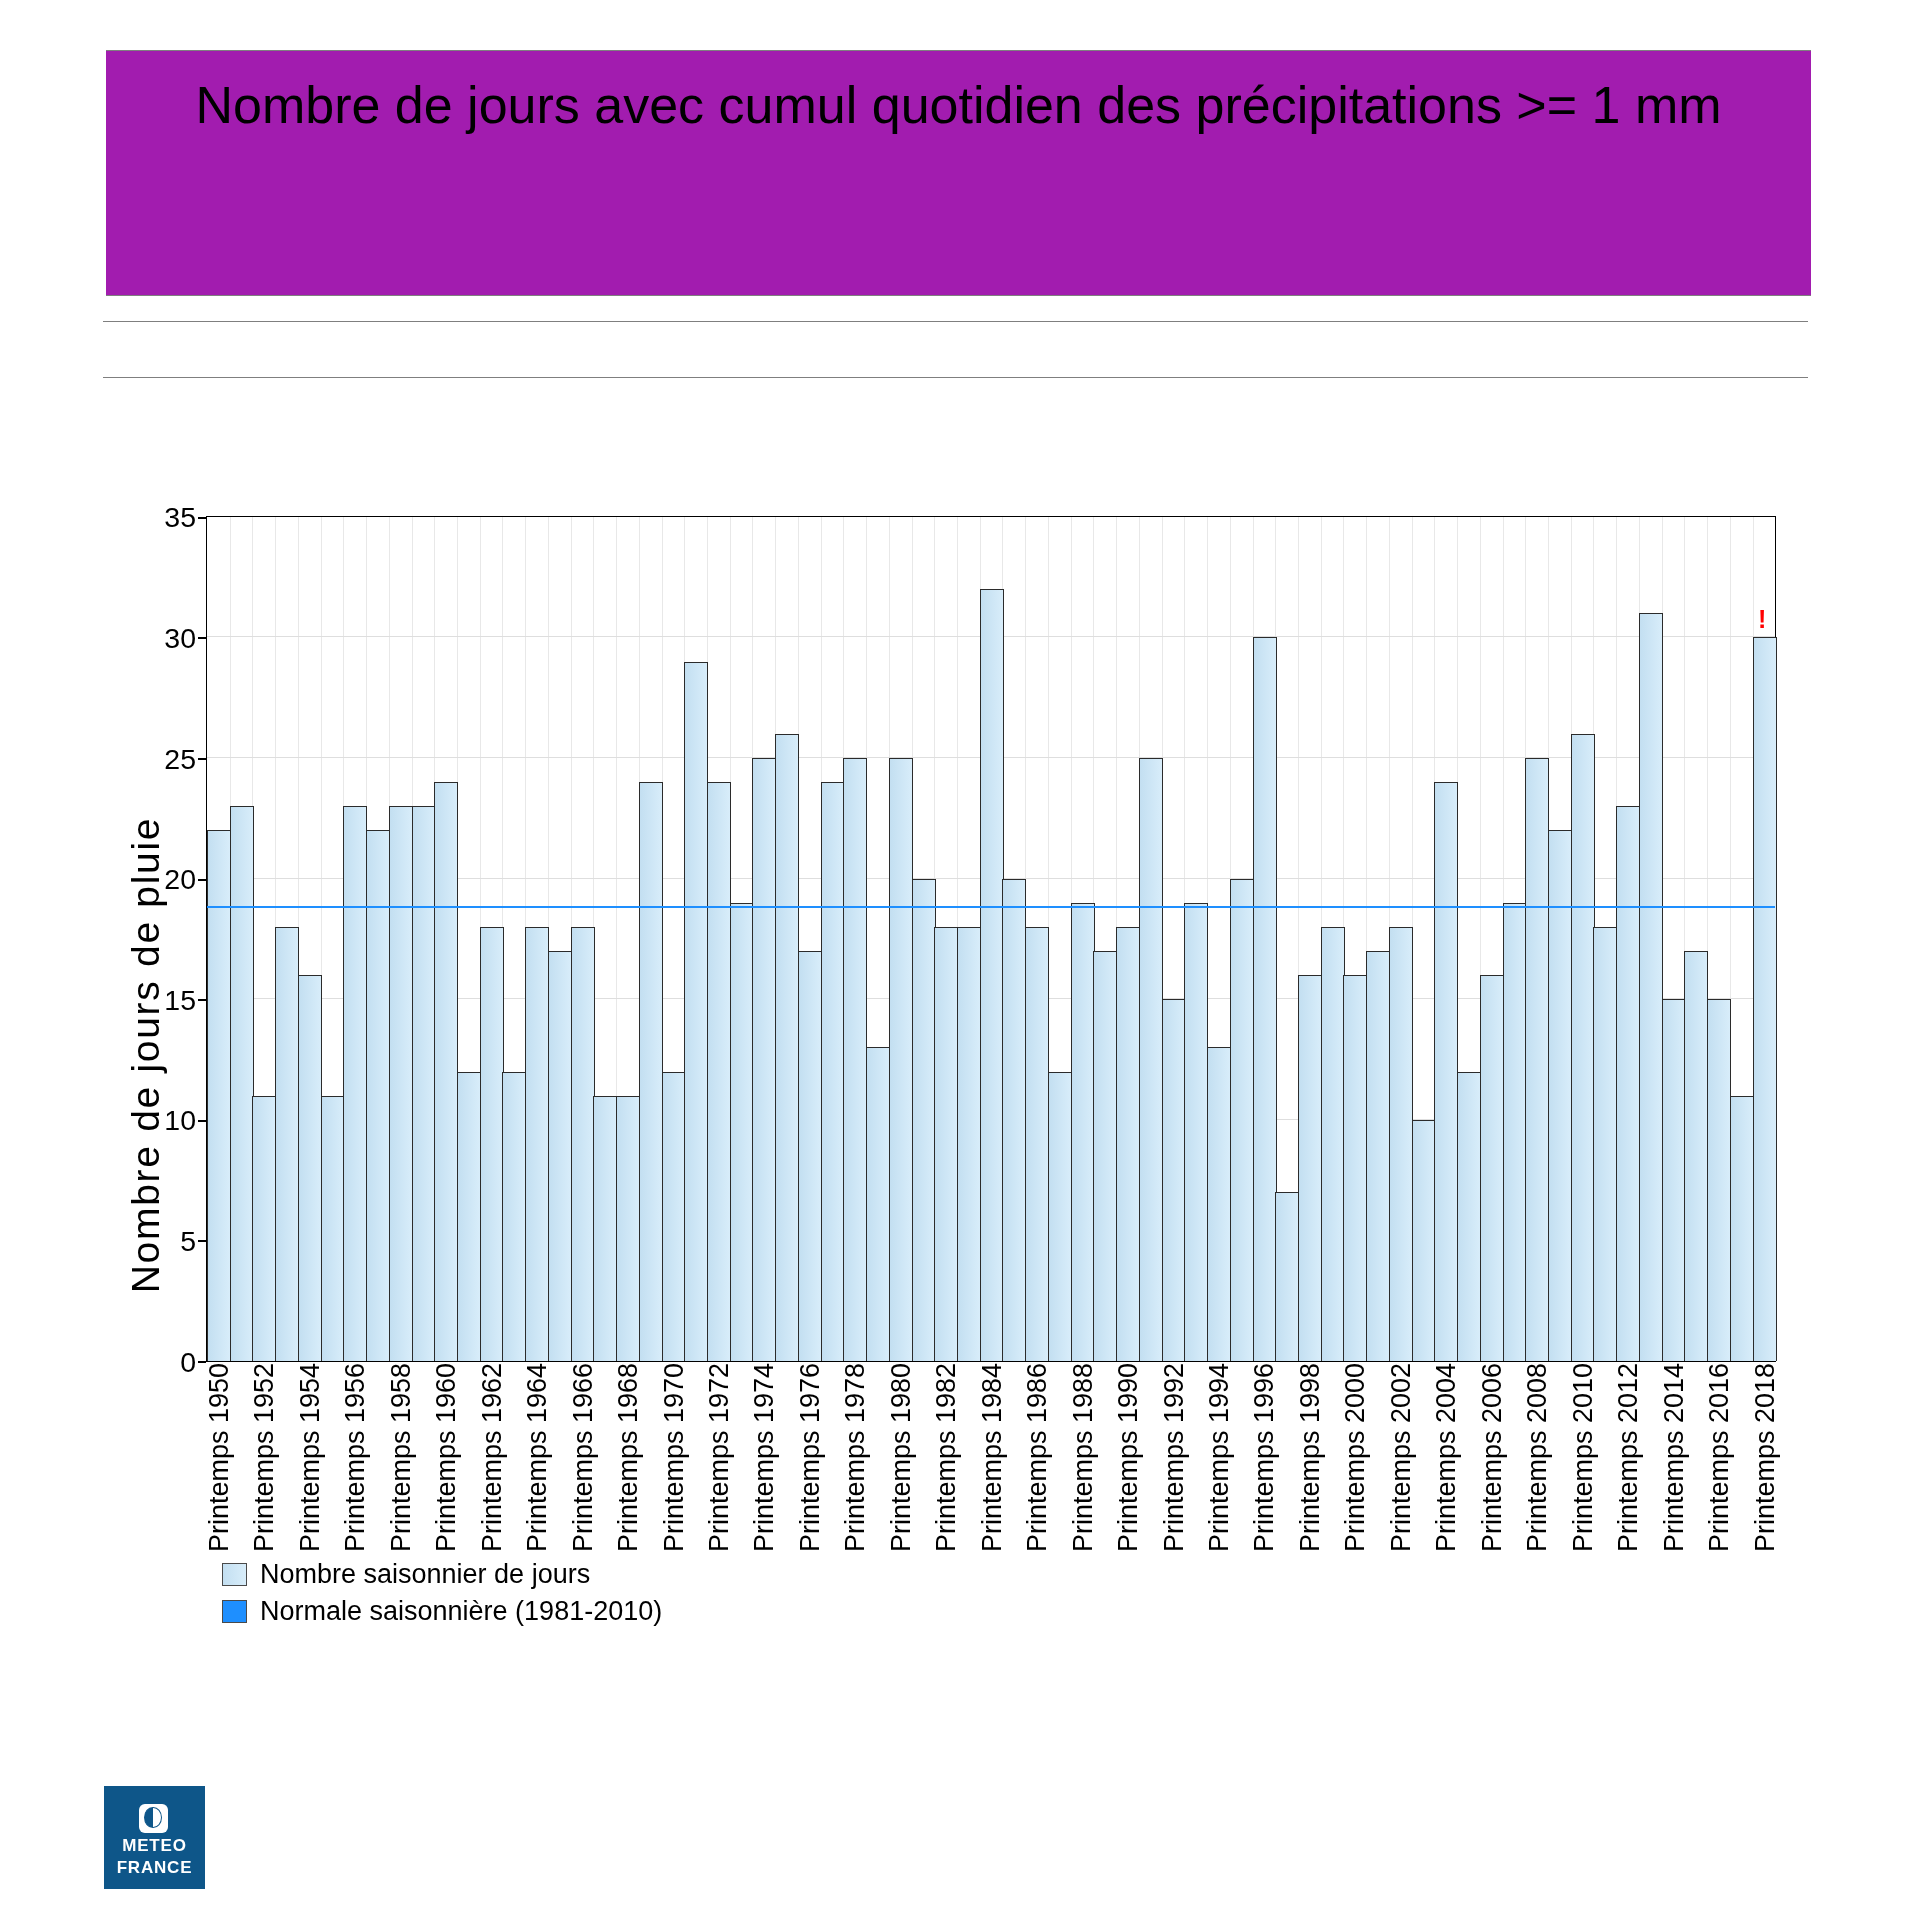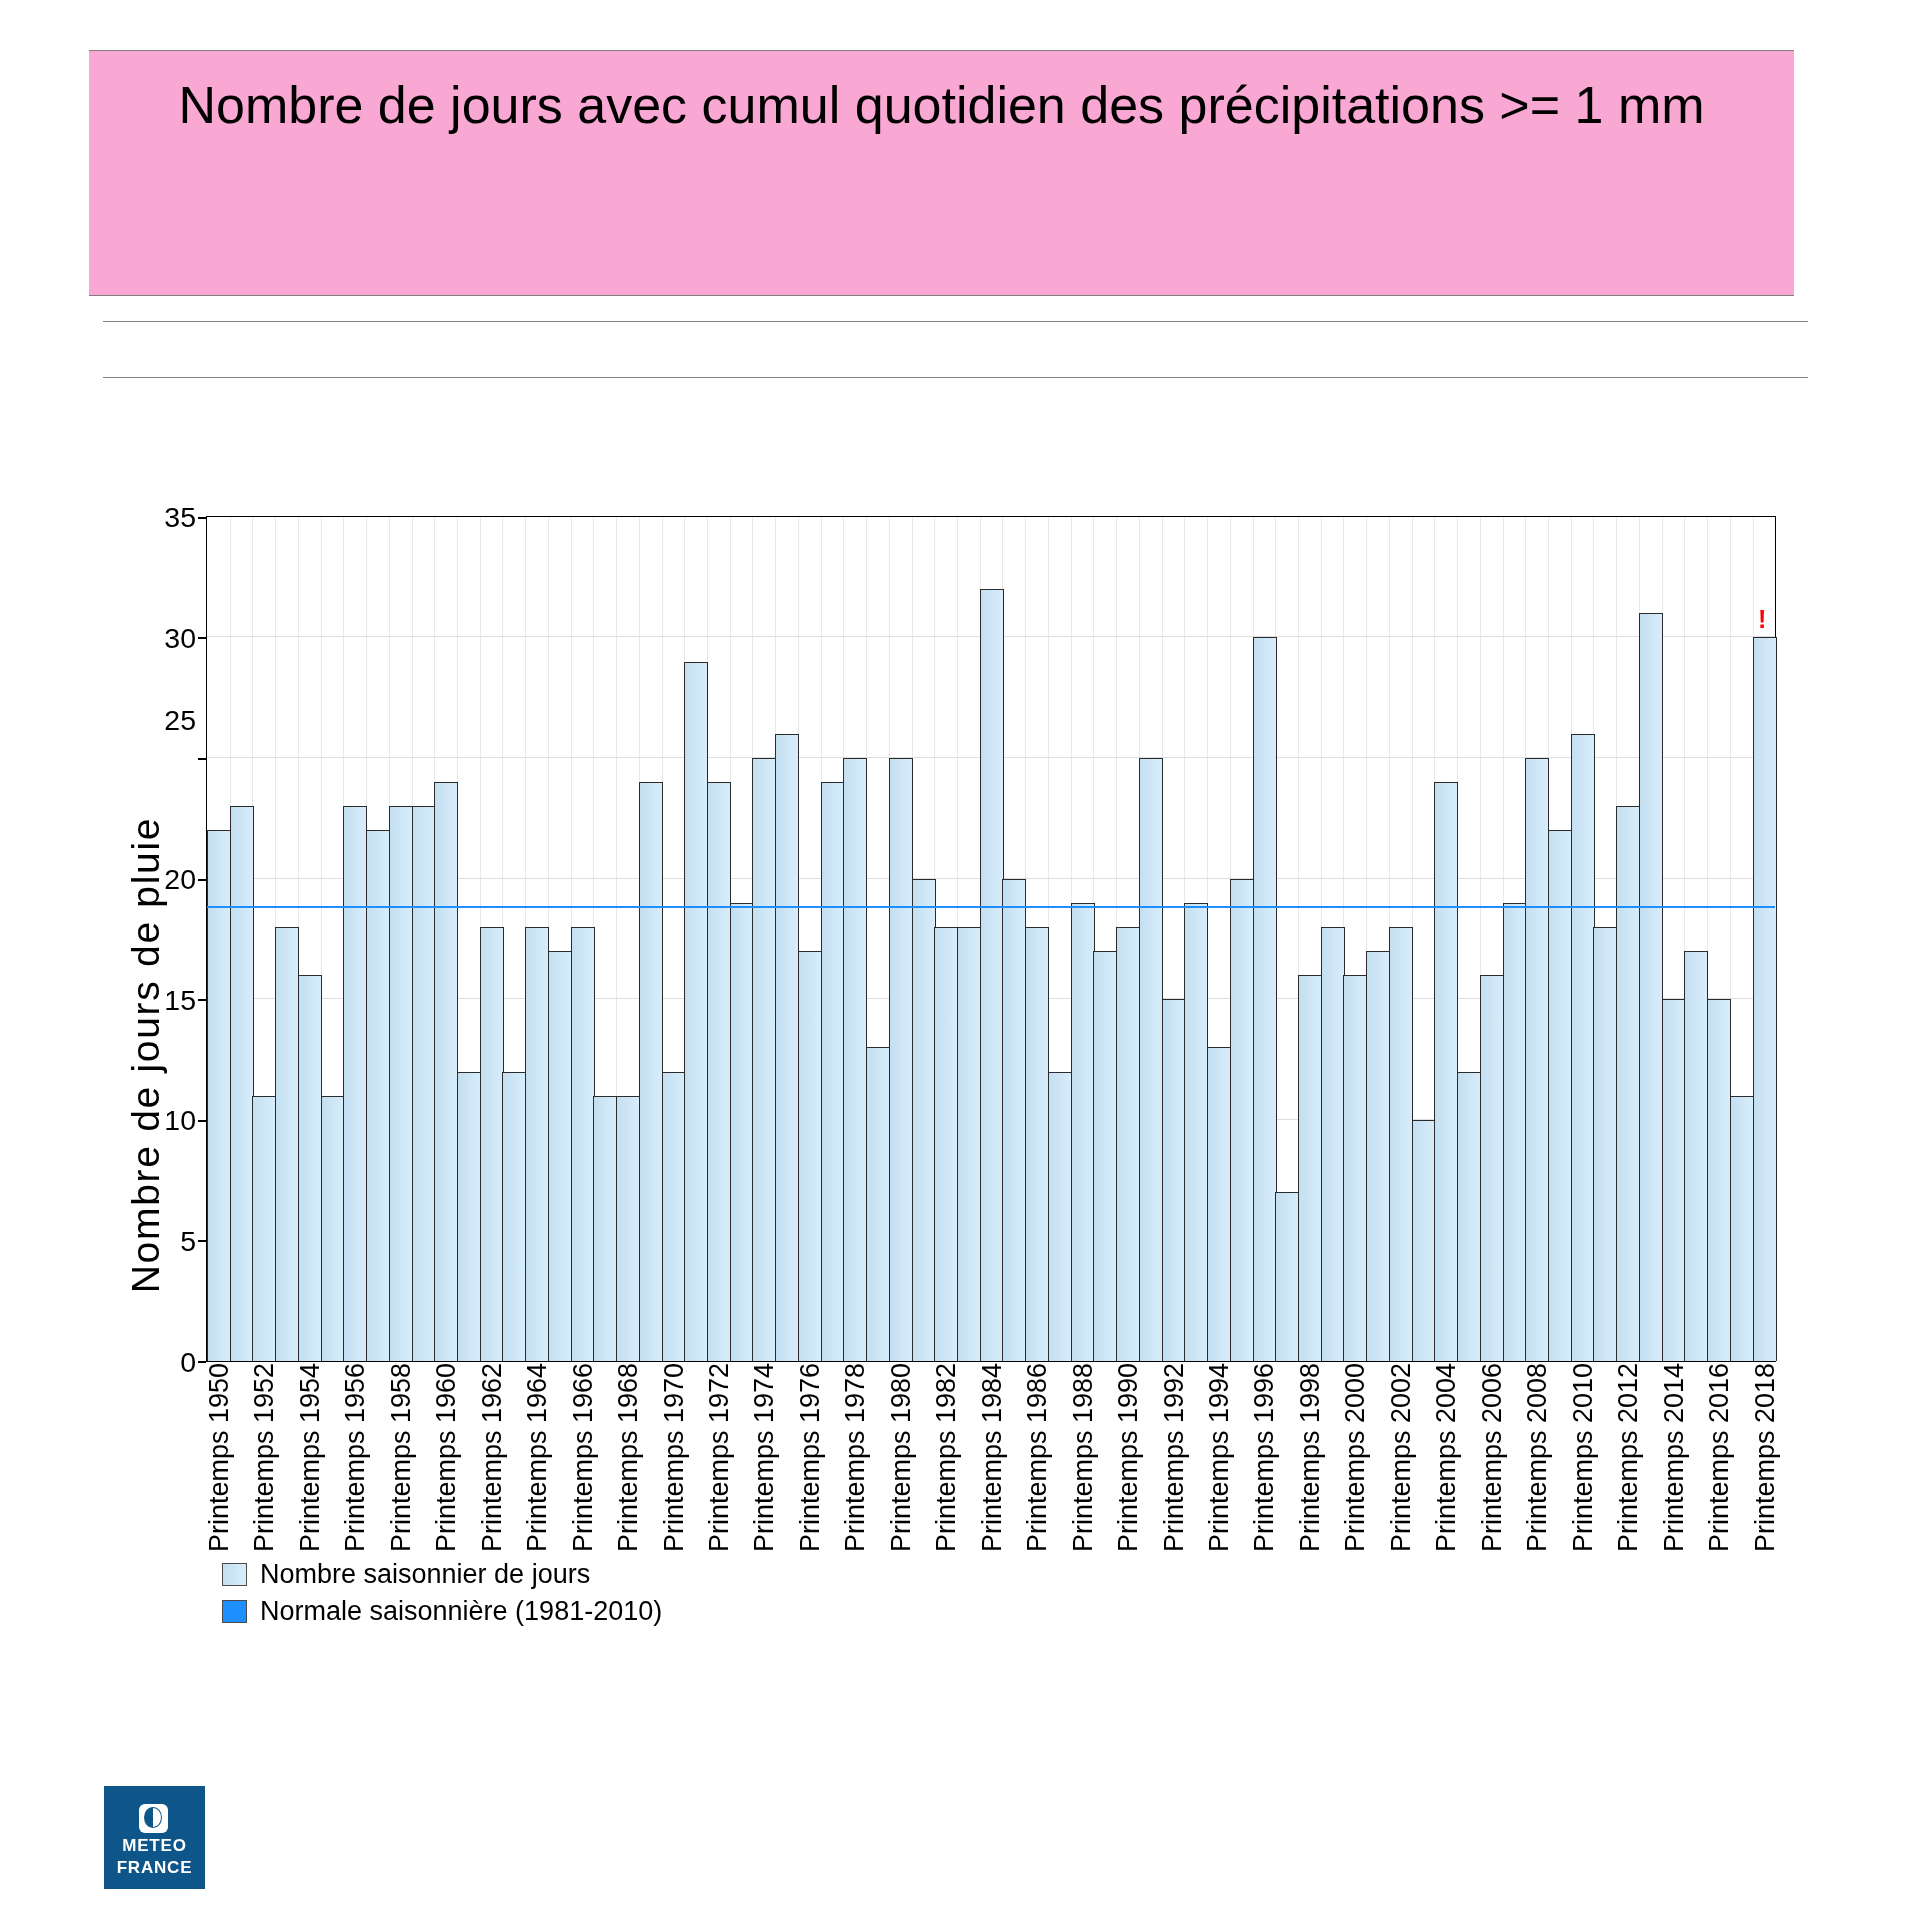--- a/index.html
+++ b/index.html
@@ -1,21 +1,21 @@
 <!DOCTYPE html>
 <html style="font-size:13.4px"><head>
 <meta charset="utf-8">
 <style>
   html,body{margin:0;padding:0;background:#ffffff;}
   #page{position:relative;width:1930px;height:1930px;background:#ffffff;
         font-family:"Liberation Sans", sans-serif;color:#000;overflow:hidden;}
 
   
-  .header-box{position:absolute;left:89px;top:50px;width:1705px;height:244px;
-              background:#f9a8d4;border-top:1.7px solid #7f7f7f;border-bottom:1.7px solid #7f7f7f;}
+  .header-box{position:absolute;left:106px;top:50px;width:1705px;height:244px;
+              background:#a21caf;border-top:1.7px solid #7f7f7f;border-bottom:1.7px solid #7f7f7f;}
   .main-title{position:absolute;left:0;top:25px;width:100%;text-align:center;
               font-size:52px;line-height:59px;color:#000;}
   .sub-title{position:absolute;left:0;top:91px;width:100%;text-align:center;
              font-style:italic;font-size:44px;line-height:52px;}
   .period-band-line1{position:absolute;left:103px;top:321px;width:1705px;height:0;
                      border-top:1.7px solid #7f7f7f;}
   .period-band-line2{position:absolute;left:103px;top:377px;width:1705px;height:0;
                      border-top:1.7px solid #7f7f7f;}
   .period-title{position:absolute;left:103px;top:328px;width:1705px;text-align:center;
                 color:#ff0000;font-size:39px;line-height:44px;}
@@ -81,21 +81,21 @@
       <div class="ytick-label" style="left: 129px; top: 1348px;">0</div>
       <div class="ytick-mark" style="left: 198px; top: 1361px;"></div>
       <div class="ytick-label" style="left: 129px; top: 1227px;">5</div>
       <div class="ytick-mark" style="left: 198px; top: 1240px;"></div>
       <div class="ytick-label" style="left: 129px; top: 1106px;">10</div>
       <div class="ytick-mark" style="left: 198px; top: 1120px;"></div>
       <div class="ytick-label" style="left: 129px; top: 986px;">15</div>
       <div class="ytick-mark" style="left: 198px; top: 999px;"></div>
       <div class="ytick-label" style="left: 129px; top: 865px;">20</div>
       <div class="ytick-mark" style="left: 198px; top: 879px;"></div>
-      <div class="ytick-label" style="left: 129px; top: 706px;">25</div>
+      <div class="ytick-label" style="left: 129px; top: 745px;">25</div>
       <div class="ytick-mark" style="left: 198px; top: 758px;"></div>
       <div class="ytick-label" style="left: 129px; top: 624px;">30</div>
       <div class="ytick-mark" style="left: 198px; top: 637px;"></div>
       <div class="ytick-label" style="left: 129px; top: 503px;">35</div>
       <div class="ytick-mark" style="left: 198px; top: 517px;"></div>
     </div>
   <div id="plot">
     <div id="grid-layer">
         <div class="vgrid" style="left: 23px;"></div>
         <div class="vgrid" style="left: 45px;"></div>

